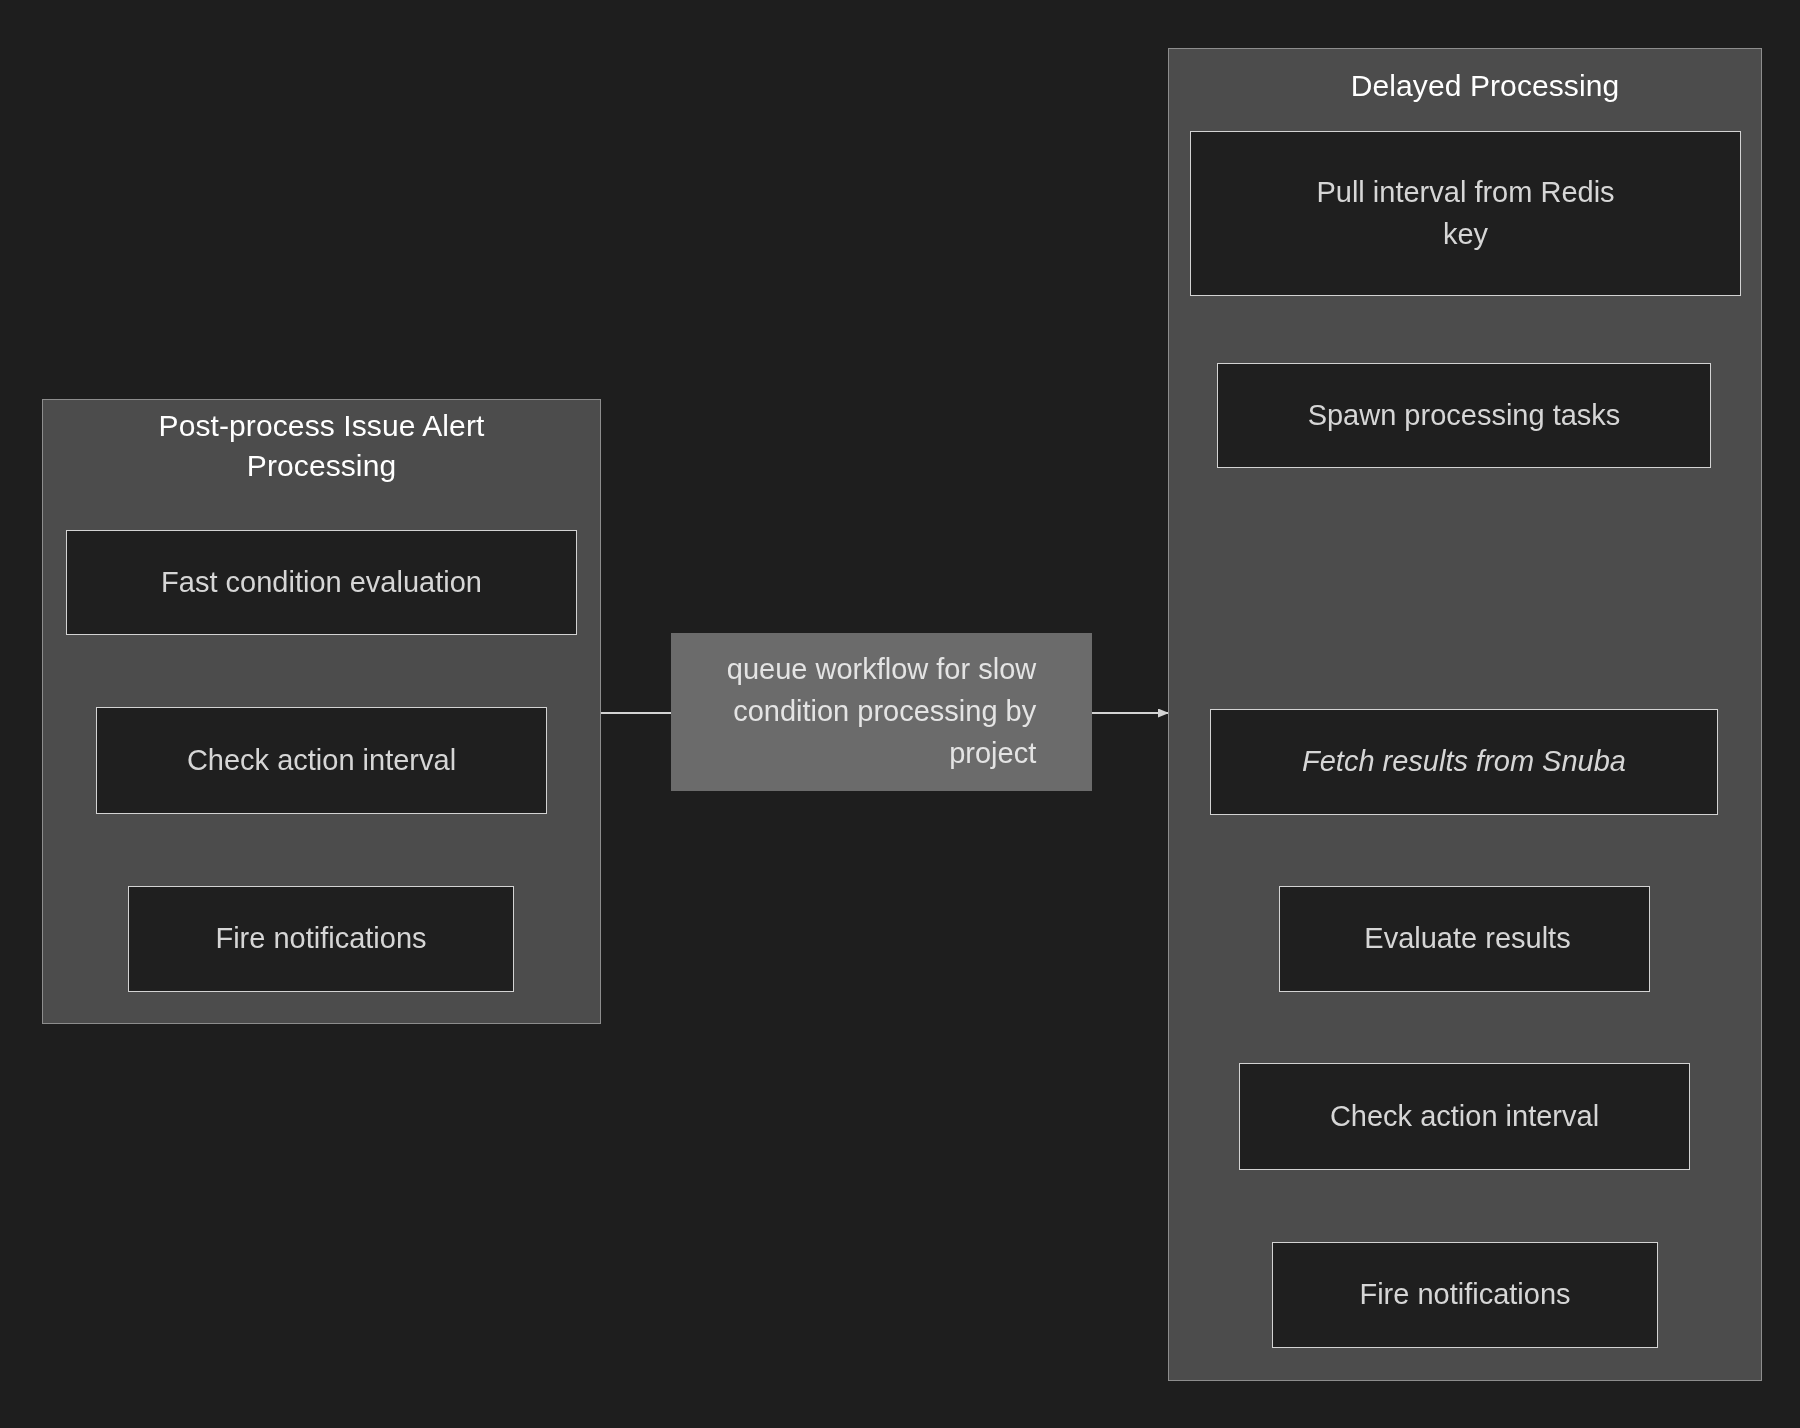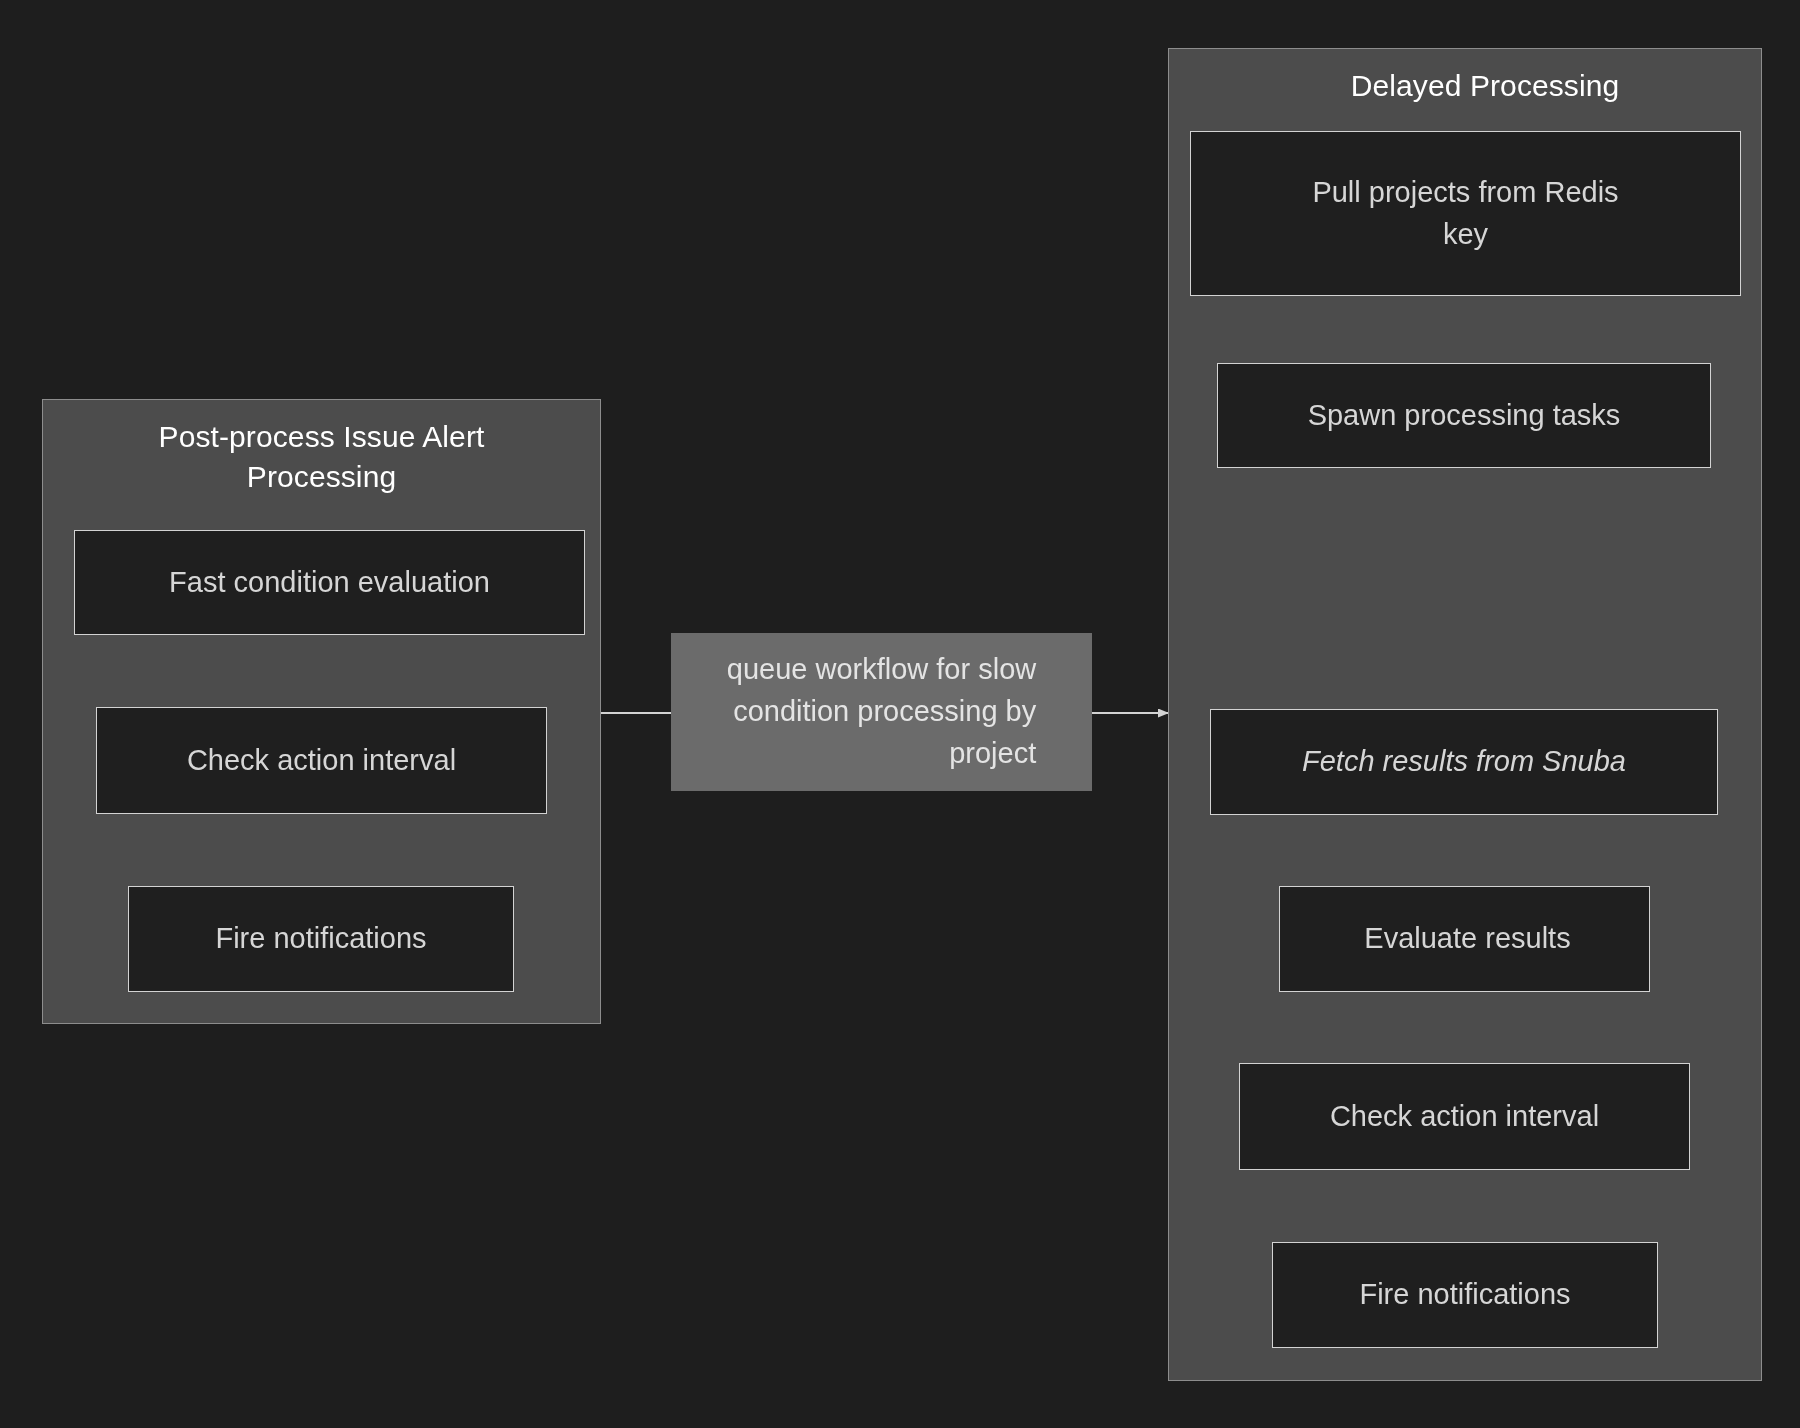--- a/index.html
+++ b/index.html
@@ -43,21 +43,21 @@
     pointer-events: none;
   }
 
   #cluster-postprocess {
     left: 42px;
     top: 399px;
     width: 559px;
     height: 625px;
   }
   #cluster-postprocess .cluster-title {
-    top: 17px;
+    top: 6px;
     padding: 0 34px;
   }
 
   #cluster-delayed {
     left: 1168px;
     top: 48px;
     width: 594px;
     height: 1333px;
   }
   #cluster-delayed .cluster-title {
@@ -76,21 +76,21 @@
     justify-content: center;
     text-align: center;
     color: #d6d6d6;
     font-size: 29px;
     line-height: 1.42;
     padding: 6px 14px;
     white-space: pre-line;
   }
 
   
-  #node-fast-condition   { left: 66px;  top: 530px; width: 511px; height: 105px; margin-left: 8px; }
+  #node-fast-condition   { left: 66px;  top: 530px; width: 511px; height: 105px; }
   #node-check-interval-l { left: 96px;  top: 707px; width: 451px; height: 107px; }
   #node-fire-notif-l     { left: 128px; top: 886px; width: 386px; height: 106px; }
 
   
   #node-pull-projects    { left: 1190px; top: 131px;  width: 551px; height: 165px; }
   #node-spawn-tasks      { left: 1217px; top: 363px;  width: 494px; height: 105px; }
   #node-determine-q      { left: 1204px; top: 531px;  width: 521px; height: 106px; }
   #node-fetch-snuba      { left: 1210px; top: 709px;  width: 508px; height: 106px; font-style: italic; }
   #node-evaluate-results { left: 1279px; top: 886px;  width: 371px; height: 106px; padding-left: 20px; }
   #node-check-interval-r { left: 1239px; top: 1063px; width: 451px; height: 107px; }
@@ -159,21 +159,21 @@
   <div class="cluster" id="cluster-delayed">
     <div class="cluster-title">Delayed Processing</div>
   </div>
 
   <div class="node" id="node-fast-condition">Fast condition evaluation</div>
 
   <div class="node" id="node-check-interval-l">Check action interval</div>
 
   <div class="node" id="node-fire-notif-l">Fire notifications</div>
 
-  <div class="node" id="node-pull-projects">Pull projects from Redis
+  <div class="node" id="node-pull-projects">Pull interval from Redis
 key</div>
 
   <div class="node" id="node-spawn-tasks">Spawn processing tasks</div>
 
 
   <div class="node" id="node-fetch-snuba">Fetch results from Snuba</div>
 
   <div class="node" id="node-evaluate-results">Evaluate results</div>
 
   <div class="node" id="node-check-interval-r">Check action interval</div>

